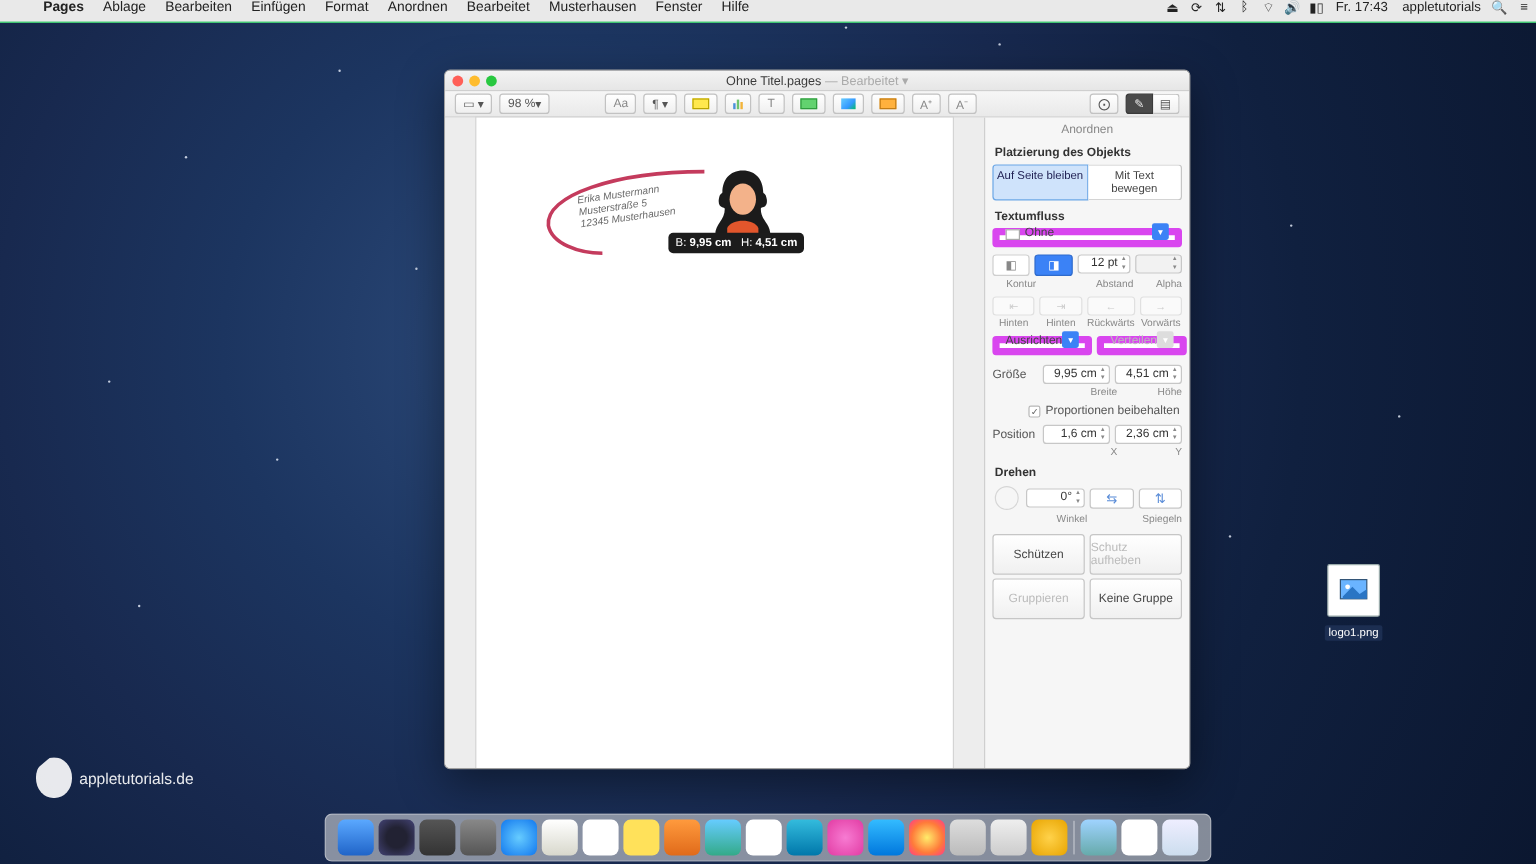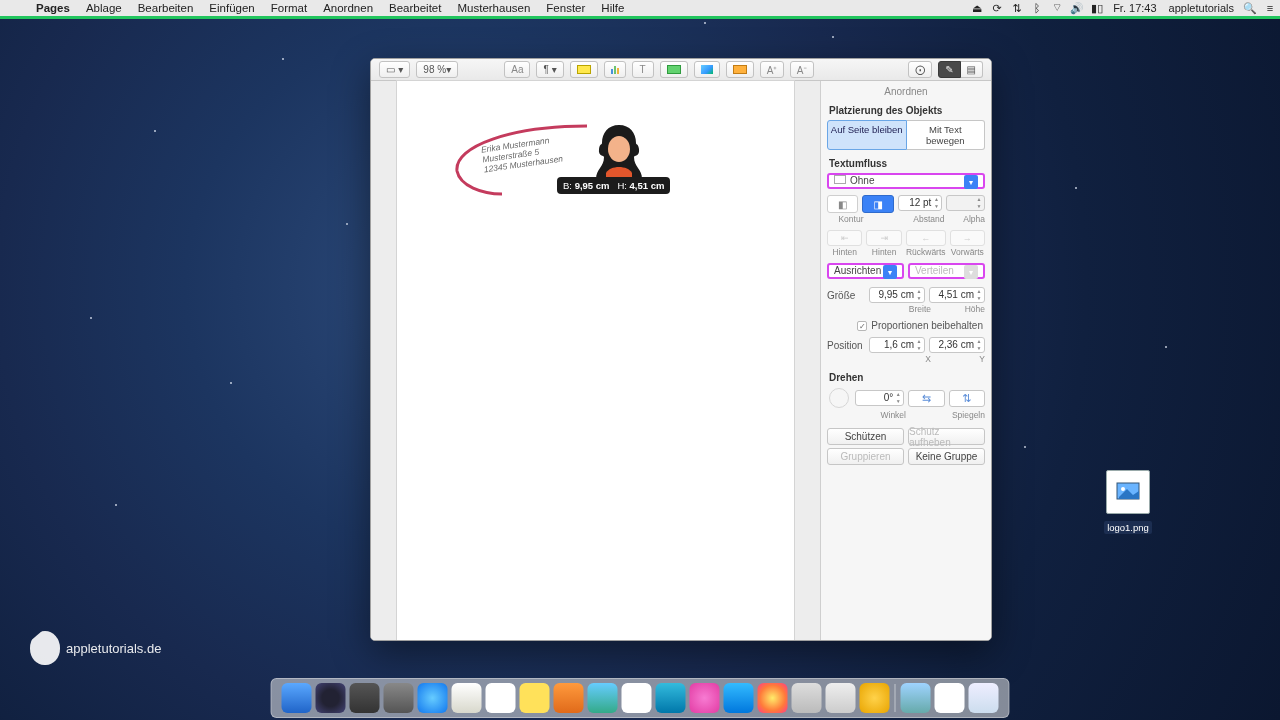--- a/index.html
+++ b/index.html
@@ -4,22 +4,22 @@
 <style>
   * { box-sizing: border-box; margin: 0; padding: 0; font-family: -apple-system, "Helvetica Neue", Arial, sans-serif; }
   html,body { width:1280px; height:720px; overflow:hidden; }
   body {
     background: radial-gradient(circle at 35% 40%, #2c4a7a 0%, #1c3560 28%, #18294f 48%, #10203f 68%, #0b1730 100%);
     position:relative;
   }
   
   .menubar {
     position:absolute; top:0; left:0; right:0; height:19px;
-    background:#e9e9e9; border-bottom:3px solid #22c55e;
-    display:flex; align-items:center; font-size:11.5px; color:#222;
+    background:#e9e9e9; border-bottom:1px solid #22c55e;
+    display:flex; font-size:11.5px; color:#222;
   }
   .apple { width:22px; text-align:center; font-size:13px; margin-left:6px; }
   .appname { font-weight:600; padding:0 8px; }
   .mitem { padding:0 8px; }
   .mspacer { flex:1; }
   .ricon { width:20px; text-align:center; font-size:11px; }
   .rtext { padding:0 6px; font-size:11px; }
   
   .window {
     position:absolute; left:370px; top:58px; width:622px; height:583px;
@@ -80,42 +80,42 @@
   
   .inspector{width:170px;background:#f6f6f6;font-size:10px;color:#444;overflow:hidden}
   .ins-title{text-align:center;color:#888;padding:5px 0 6px;font-size:10px}
   .sec-h{font-weight:600;padding:2px 8px;color:#333;font-size:10px}
   .seg{display:flex;margin:2px 6px 6px}
   .seg>div{flex:1;text-align:center;font-size:9.5px;padding:3px 2px;border:1px solid #c6c6c6;background:#fff}
   .seg>div:first-child{border-radius:3px 0 0 3px}
   .seg>div:last-child{border-radius:0 3px 3px 0;border-left:none}
   .seg>div.sel{background:#cfe3fb;border-color:#6aa6e6;color:#225}
   .sel-row{display:flex;align-items:center;gap:4px;margin:2px 6px 6px}
-  .sel-box{flex:1;height:16px;border:2px solid #d946ef;border-radius:3px;background:#fff;display:flex;align-items:flex-start;padding:0 5px;font-size:10px;position:relative}
+  .sel-box{flex:1;height:16px;border:6px solid #d946ef;border-radius:3px;background:#fff;display:flex;align-items:flex-end;padding:0 5px;font-size:10px;position:relative}
   .sel-arrow{width:14px;height:14px;background:#3b82f6;border-radius:2px;color:#fff;font-size:8px;display:flex;align-items:center;justify-content:center;margin-left:auto}
   .sel-ico{width:12px;height:9px;margin-right:4px;background:#fff;border:1px solid #aaa;position:relative}
   .iconrow{display:flex;gap:4px;margin:2px 6px 1px}
   .ib{flex:1;height:18px;border:1px solid #cfcfcf;border-radius:3px;background:#fff;display:flex;align-items:center;justify-content:center;font-size:10px;color:#888}
   .ib.sel{background:#3b82f6;color:#fff;border-color:#2f6bcc}
   .lblrow{display:flex;gap:4px;margin:0 6px 6px}
   .lblrow span{flex:1;text-align:right;font-size:8.5px;color:#888}
   .numtrip{display:flex;gap:4px;margin:2px 6px 1px;align-items:center}
   .numf{flex:1;height:16px;border:1px solid #c7c7c7;border-radius:3px;background:#fff;text-align:right;padding:0 10px 0 3px;font-size:10px;line-height:14px;position:relative;color:#333}
   .numf.dis{background:#f2f2f2;color:#bbb}
   .step{position:absolute;right:1px;top:0;bottom:0;width:8px;display:flex;flex-direction:column}
   .step span{flex:1;font-size:5px;color:#888;line-height:6px;text-align:center}
   .rowlbl{font-size:10px;color:#555;min-width:38px}
   .four{display:flex;gap:4px;margin:2px 6px 0}
   .four .fb{flex:1;text-align:center}
   .four .fbox{height:16px;border:1px solid #e0e0e0;border-radius:3px;background:#fafafa;margin-bottom:1px;color:#ccc;font-size:9px;display:flex;align-items:center;justify-content:center}
   .four .flbl{font-size:8.5px;color:#888}
   .check{display:flex;align-items:center;gap:4px;margin:3px 8px 6px;font-size:10px;color:#555;justify-content:flex-end}
   .check .cb{width:10px;height:10px;border:1px solid #b7b7b7;border-radius:2px;background:#fff;font-size:8px;color:#666;line-height:9px;text-align:center}
   .btnrow{display:flex;gap:4px;margin:3px 6px}
-  .btnrow .b{flex:1;height:17px;border:1px solid #c6c6c6;border-radius:3px;background:linear-gradient(#fff,#f0f0f0);font-size:10px;display:flex;align-items:center;justify-content:center}
+  .btnrow .b{flex:1;height:34px;border:1px solid #c6c6c6;border-radius:3px;background:linear-gradient(#fff,#f0f0f0);font-size:10px;display:flex;align-items:center;justify-content:center}
   .btnrow .b.dis{color:#bbb}
   .dial{width:20px;height:20px;border:1px solid #d6d6d6;border-radius:50%;margin:1px 2px}
   .flipbt{flex:1;height:17px;border:1px solid #c6c6c6;border-radius:3px;background:#fff;display:flex;align-items:center;justify-content:center;color:#5b8dd8;font-size:11px}
   
   .deskfile{position:absolute;left:1103px;top:470px;width:50px;text-align:center}
   .deskfile .thumb{width:44px;height:44px;background:#fff;border:1px solid #9aa;border-radius:2px;margin:0 auto 3px;display:flex;align-items:center;justify-content:center}
   .deskfile .thumb svg{width:30px;height:30px}
   .deskfile .fname{font-size:9.5px;color:#fff;background:rgba(40,60,100,0.55);border-radius:2px;padding:1px 3px;display:inline-block}
   
   .dock{
@@ -191,20 +191,32 @@
   <div class="ricon">⌔</div>
   <div class="ricon">🔊</div>
   <div class="ricon">▮▯</div>
   <div class="rtext">Fr. 17:43</div>
   <div class="rtext">appletutorials</div>
   <div class="ricon">🔍</div>
   <div class="ricon">≡</div>
 </div>
 
 <div class="window">
+  <div class="titlebar">
+    <div class="tlights">
+      <div class="tlight tl-r"></div>
+      <div class="tlight tl-y"></div>
+      <div class="tlight tl-g"></div>
+    </div>
+    <div class="tbtitle">
+      <span class="fn">Ohne Titel.pages</span>
+      <span class="st">— Bearbeitet</span>
+      <span class="st">▾</span>
+    </div>
+  </div>
   <div class="toolbar">
     <div class="tbtn">▭ ▾</div>
     <div class="tbtn wide"><span>98 %</span> ▾</div>
     <div style="width:34px"></div>
     <div class="tbtn">
         <span class="t-icon">Aa</span>
       </div>
     <div class="tbtn">¶ ▾</div>
     <div class="tbtn">
         <span class="swY"></span>

